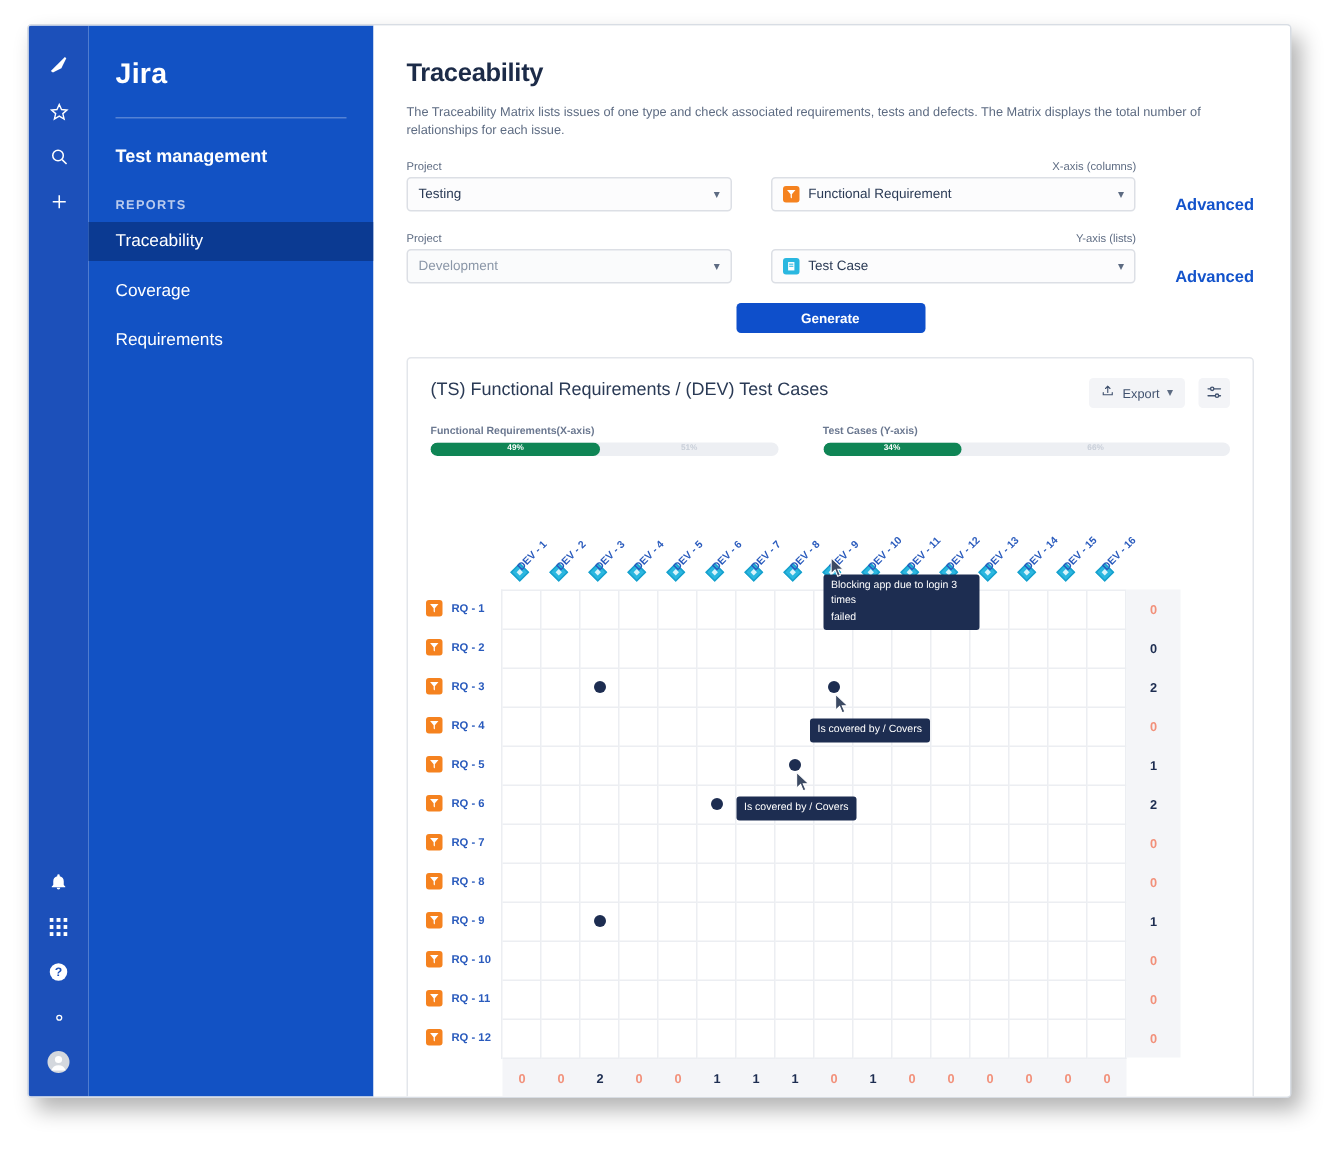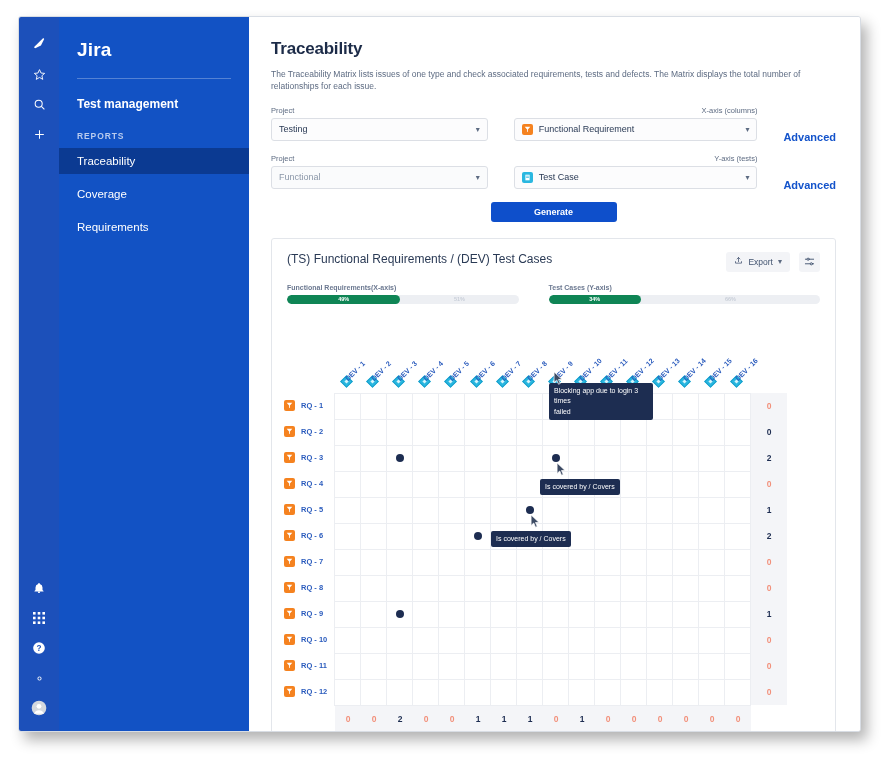--- a/index.html
+++ b/index.html
@@ -364,26 +364,26 @@
             <span class="chev">▾</span>
           </div>
         </div>
         <div class="adv-link">Advanced</div>
       </div>
 
       <div class="form-row">
         <div class="field field-left">
           <div class="field-label">Project</div>
           <div class="select-box muted">
-            <div class="select-val">Functional</div>
+            <div class="select-val">Development</div>
             <span class="chev">▾</span>
           </div>
         </div>
         <div class="field field-right">
-          <div class="field-label">Y-axis (tests)</div>
+          <div class="field-label">Y-axis (lists)</div>
           <div class="select-box">
             <div class="select-val">
               <span class="type-icon tc">
                 <svg width="7" height="7" viewBox="0 0 10 10">
                     <rect x="2" y="1" width="6" height="8" fill="#ffffff"></rect>
                     <rect x="3" y="2.5" width="4" height="1" fill="#2ab7e0"></rect>
                     <rect x="3" y="4.5" width="4" height="1" fill="#2ab7e0"></rect>
                   </svg>
               </span>
               <span>Test Case</span>

